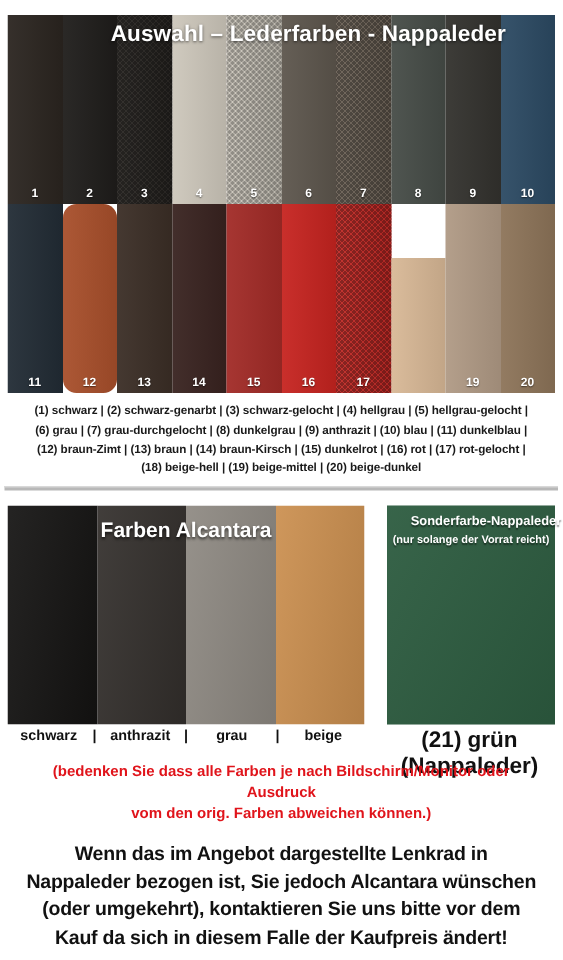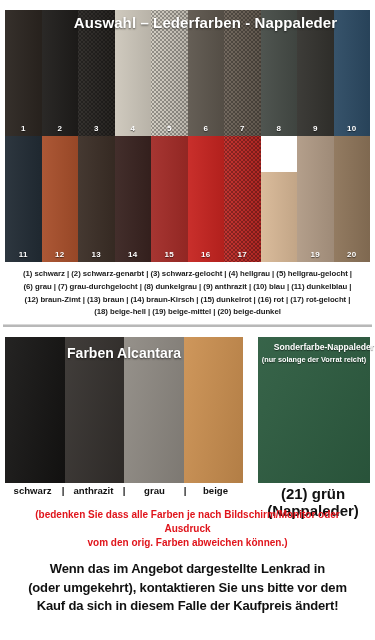--- a/index.html
+++ b/index.html
@@ -165,21 +165,21 @@
           <span class="swatch-num">9</span>
         </div>
         <div class="swatch" title="blau" style="background: linear-gradient(90deg, rgba(255, 255, 255, 0.05), rgba(0, 0, 0, 0.1)) rgb(44, 74, 99);">
           <span class="swatch-num">10</span>
         </div>
       </div>
     <div class="swatch-row" id="nappa-row-1">
         <div class="swatch" title="dunkelblau" style="background: linear-gradient(90deg, rgba(255, 255, 255, 0.05), rgba(0, 0, 0, 0.1)) rgb(34, 44, 53);">
           <span class="swatch-num">11</span>
         </div>
-        <div class="swatch" title="braun-Zimt" style="background: linear-gradient(90deg, rgba(255, 255, 255, 0.05), rgba(0, 0, 0, 0.1)) rgb(168, 79, 43);">
+        <div class="swatch" title="braun-Zimt" style="background: linear-gradient(90deg, rgba(255, 255, 255, 0.05), rgba(0, 0, 0, 0.1)) rgb(168, 79, 43); border-radius: 9px;">
           <span class="swatch-num">12</span>
         </div>
         <div class="swatch" title="braun" style="background: linear-gradient(90deg, rgba(255, 255, 255, 0.05), rgba(0, 0, 0, 0.1)) rgb(59, 46, 38);">
           <span class="swatch-num">13</span>
         </div>
         <div class="swatch" title="braun-Kirsch" style="background: linear-gradient(90deg, rgba(255, 255, 255, 0.05), rgba(0, 0, 0, 0.1)) rgb(57, 35, 32);">
           <span class="swatch-num">14</span>
         </div>
         <div class="swatch" title="dunkelrot" style="background: linear-gradient(90deg, rgba(255, 255, 255, 0.05), rgba(0, 0, 0, 0.1)) rgb(162, 43, 39);">
           <span class="swatch-num">15</span>
@@ -236,17 +236,18 @@
     </div>
   <div class="green-label">(21)  grün (Nappaleder)</div>
 
   <div class="warning" style="color: rgb(224, 20, 27);">
     <div>(bedenken Sie dass alle Farben je nach Bildschirm/Monitor oder Ausdruck</div>
     <div>vom den orig. Farben abweichen können.)</div>
   </div>
 
   <div class="notice">
     <div>Wenn das im Angebot dargestellte Lenkrad in</div>
+    <div>Nappaleder bezogen ist, Sie jedoch Alcantara wünschen</div>
     <div>(oder umgekehrt), kontaktieren Sie uns bitte vor dem</div>
     <div>Kauf da sich in diesem Falle der Kaufpreis ändert!</div>
   </div>
 
 </div>
 
 </body></html>

